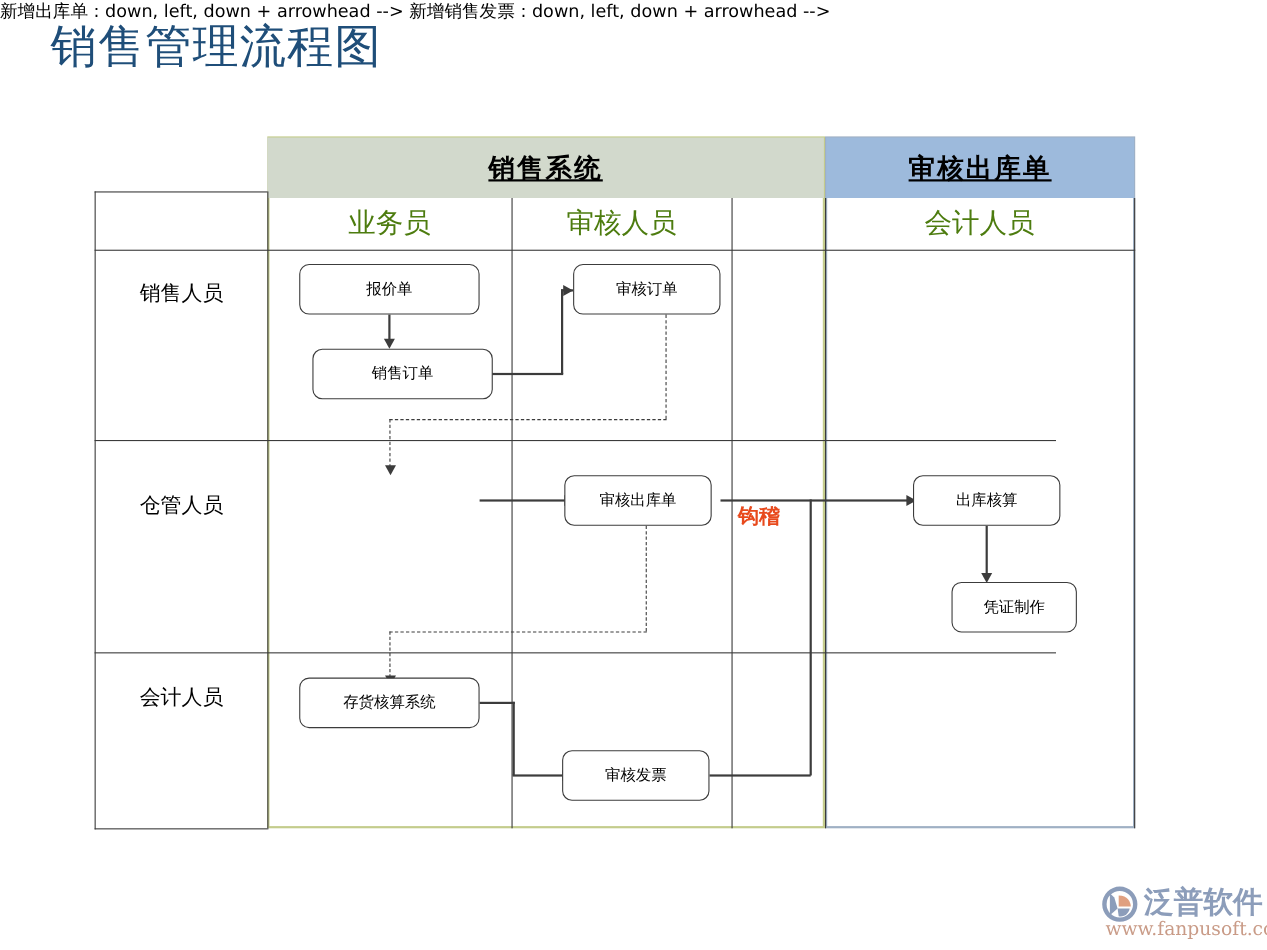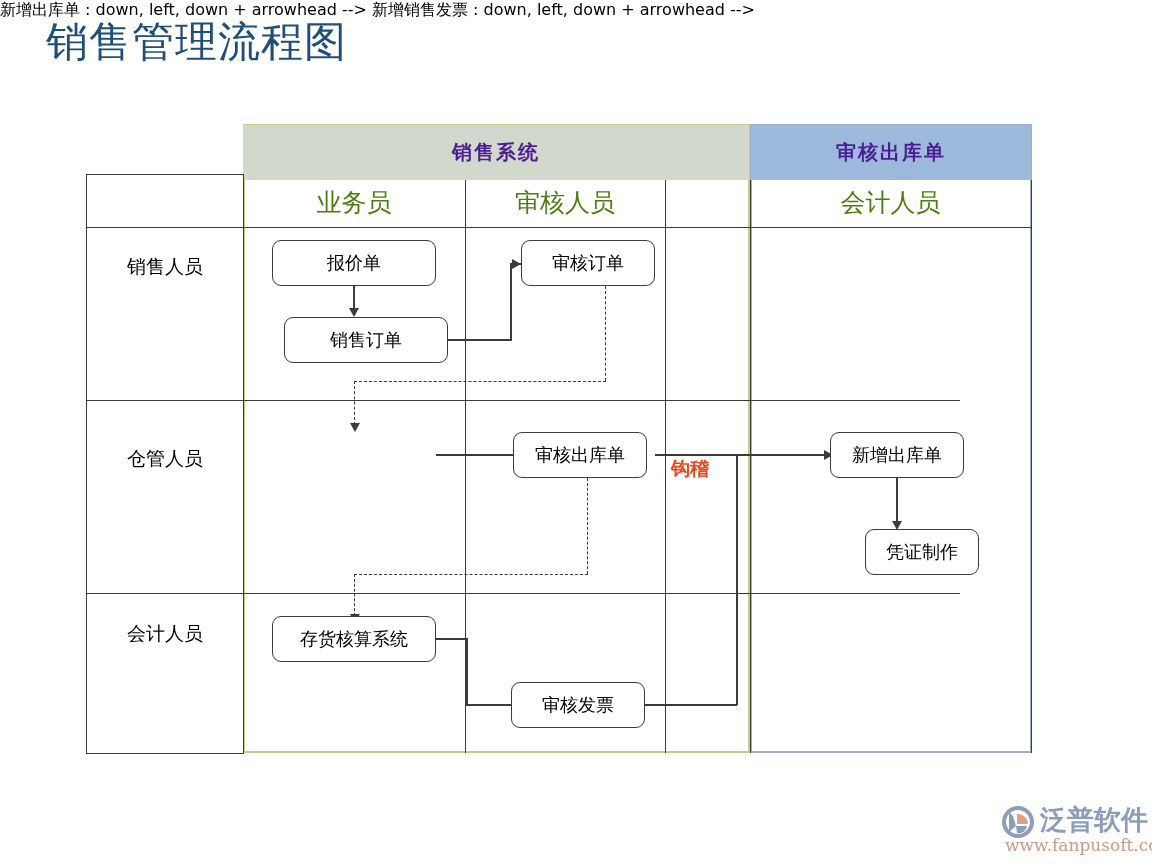--- a/index.html
+++ b/index.html
@@ -56,24 +56,25 @@
     border: 2px solid #9FB0C4;
   }
 
   
   .sys-header {
     position: absolute;
     box-sizing: border-box;
     display: flex;
     align-items: center;
     justify-content: center;
-    font-size: 20px;
+    font-size: 24px;
     font-weight: bold;
-    color: #4c1d95;
+    color: #000000;
     letter-spacing: 2px;
+    text-decoration: underline;
   }
   #sales-header {
     left: 243px;
     top: 125px;
     width: 506px;
     height: 55px;
     background: #D2D9CC;
   }
   #inventory-header {
     left: 751px;
@@ -116,21 +117,21 @@
   
   .node {
     position: absolute;
     box-sizing: border-box;
     border: 1.6px solid #3C3C3C;
     border-radius: 9px;
     background: #ffffff;
     display: flex;
     align-items: center;
     justify-content: center;
-    font-size: 18px;
+    font-size: 14px;
     color: #000000;
     white-space: nowrap;
     z-index: 5;
   }
 
   
   .conn {
     position: absolute;
     background: #3C3C3C;
     z-index: 3;
@@ -300,21 +301,21 @@
   <div class="arrow right" style="left:824px; top:450px;"></div>
   <div id="gouji-label">钩稽</div>
 
    新增销售发票 : down, left, down + arrowhead --&gt;
   <div class="dash v" style="left:587px; top:478px; height:96px;"></div>
   <div class="dash h" style="left:354px; top:574px; width:234px;"></div>
   <div class="dash v" style="left:354px; top:574px; height:42px;"></div>
   <div class="arrow down" style="left:350px; top:614px;"></div>
 
   
-  <div class="node" style="left:830px; top:432px; width:134px; height:46px;">新增出库单</div>
+  <div class="node" style="left:830px; top:432px; width:134px; height:46px;">出库核算</div>
   <div class="conn v" style="left:896px; top:478px; height:44px;"></div>
   <div class="arrow down" style="left:892px; top:521px;"></div>
   <div class="node" style="left:865px; top:529px; width:114px; height:46px;">凭证制作</div>
 
   
   <div class="node" style="left:272px; top:616px; width:164px; height:46px;">存货核算系统</div>
 
   
   <div class="conn h" style="left:436px; top:638px; width:32px;"></div>
   <div class="conn v" style="left:466px; top:638px; height:67px;"></div>

